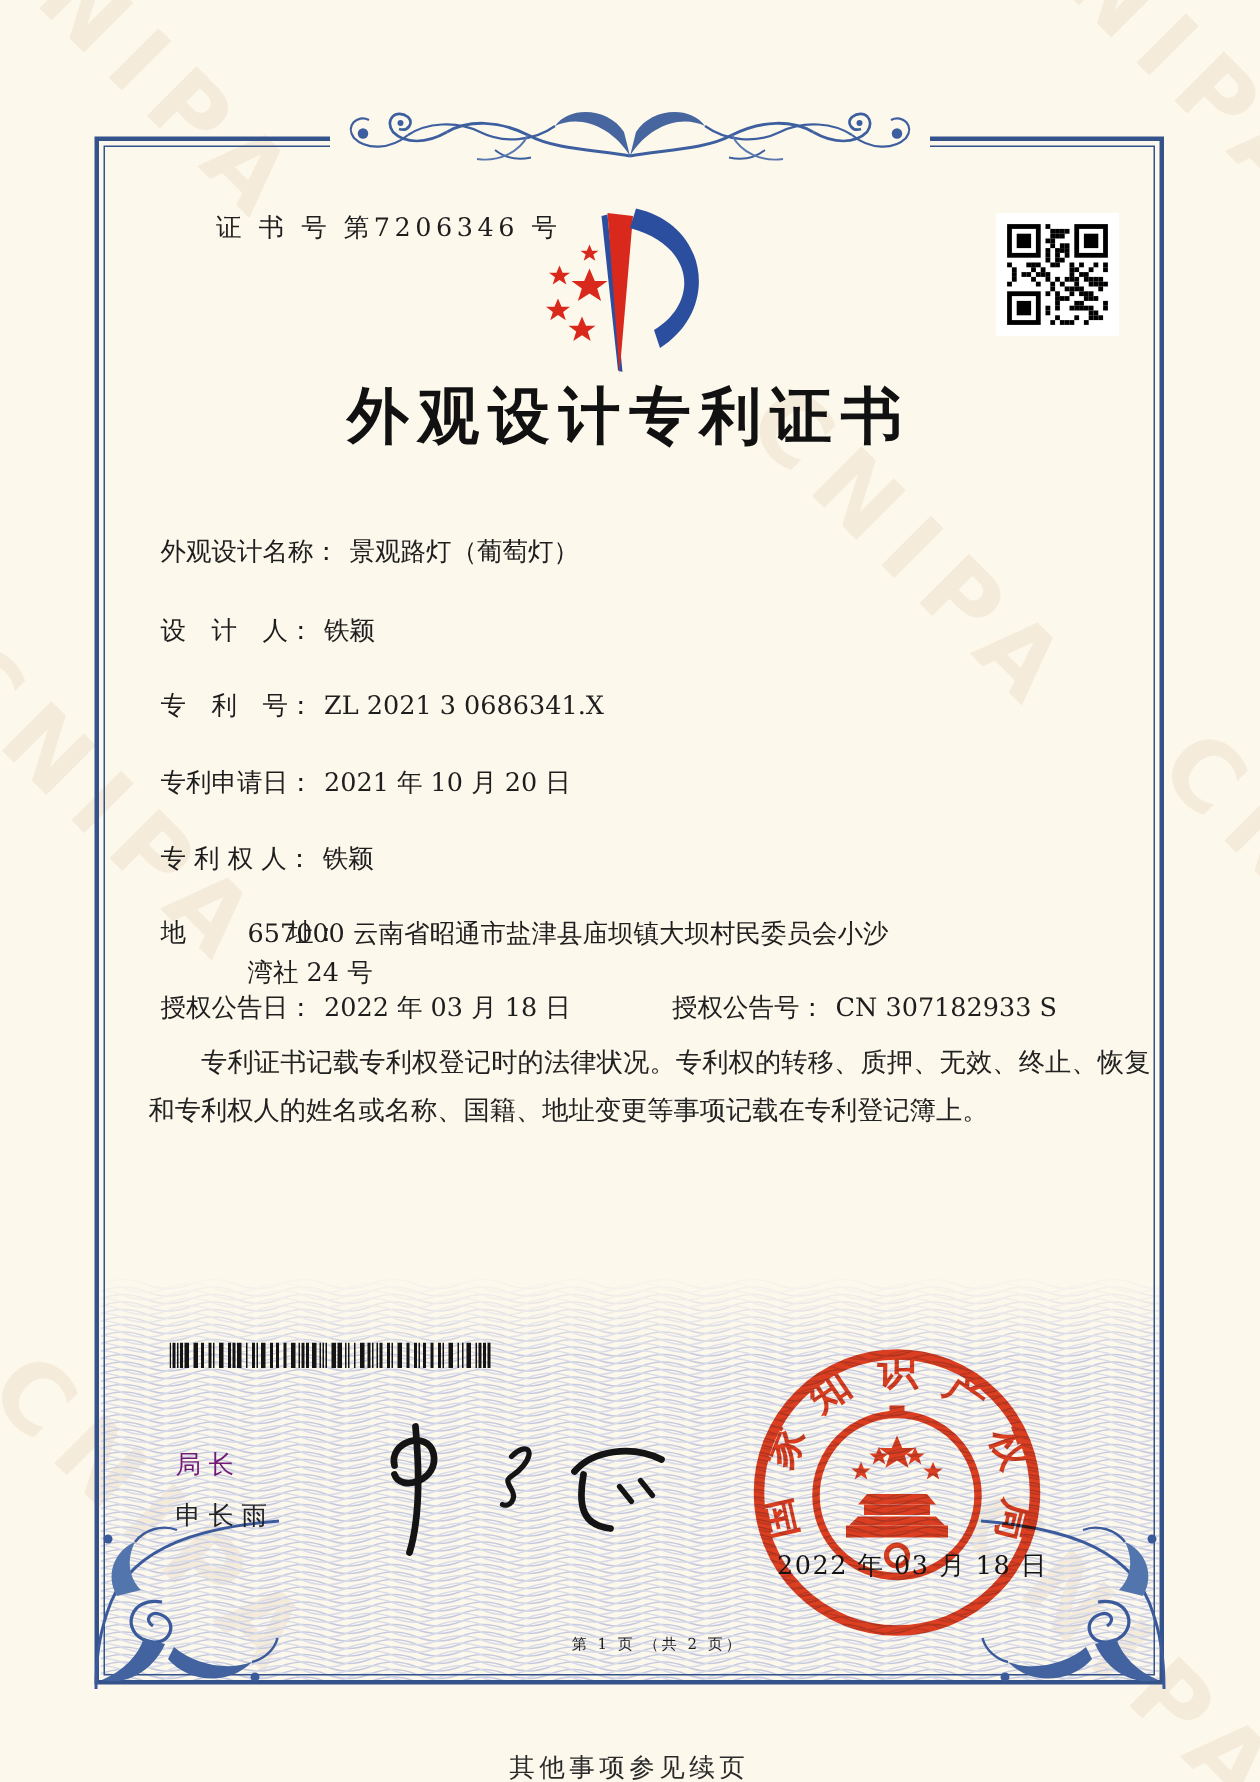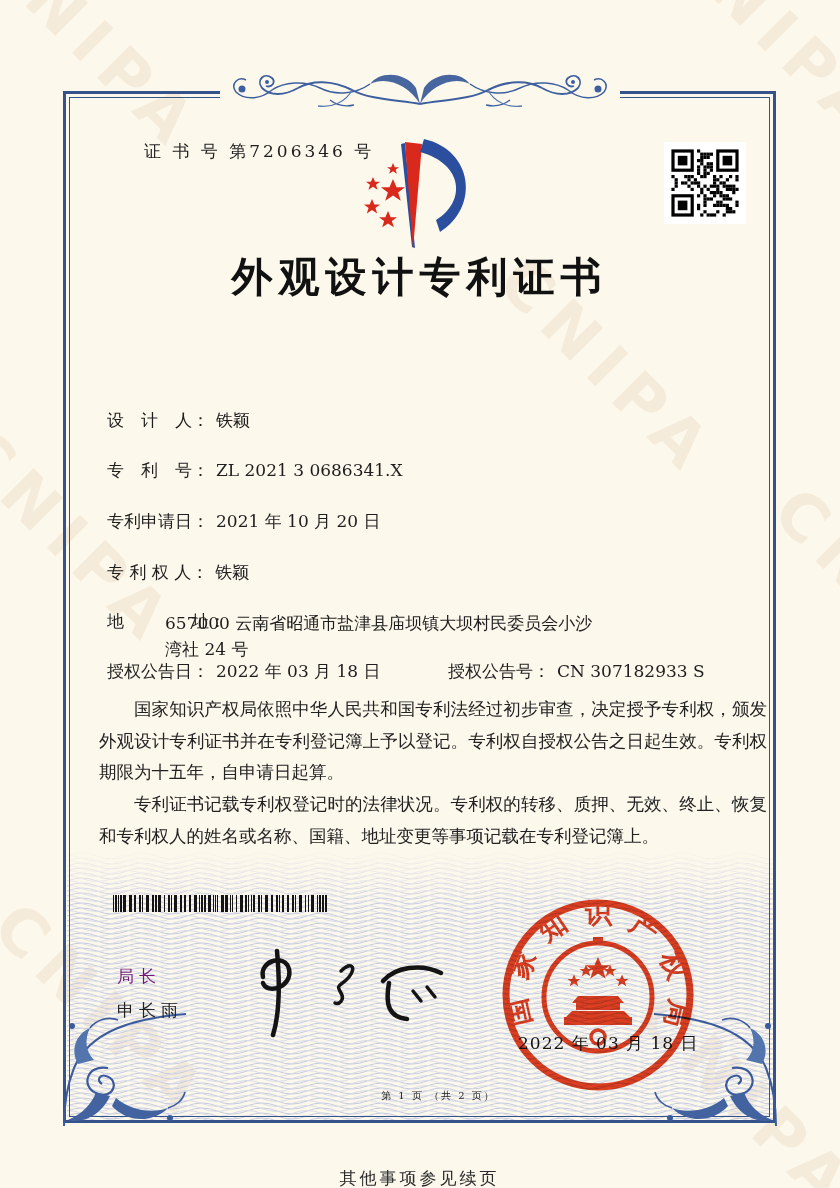--- a/index.html
+++ b/index.html
@@ -359,20 +359,23 @@
         <rect x="55.4" y="10.600000000000001" width="16" height="16" fill="#fff"></rect>
         <rect x="58.6" y="13.8" width="9.600000000000001" height="9.600000000000001" fill="#000"></rect>
         <rect x="7.4" y="52.2" width="22.400000000000002" height="22.400000000000002" fill="#000"></rect>
         <rect x="10.600000000000001" y="55.4" width="16" height="16" fill="#fff"></rect>
         <rect x="13.8" y="58.6" width="9.600000000000001" height="9.600000000000001" fill="#000"></rect>
       </svg>
   </div>
 
   <h1 class="title">外观设计专利证书</h1>
 
+  <div class="row" style="top:356px">
+    <span class="flabel">外观设计名称：</span><span class="fval">景观路灯（葡萄灯）</span>
+  </div>
   <div class="row" style="top:409px">
     <span class="flabel">设　计　人：</span><span class="fval">铁颖</span>
   </div>
   <div class="row" style="top:459px">
     <span class="flabel">专　利　号：</span><span class="fval">ZL 2021 3 0686341.X</span>
   </div>
   <div class="row" style="top:510px">
     <span class="flabel">专利申请日：</span><span class="fval">2021 年 10 月 20 日</span>
   </div>
   <div class="row" style="top:561px">
@@ -386,21 +389,20 @@
     </div>
   </div>
   <div class="row" style="top:660px">
     <span class="flabel">授权公告日：</span><span class="fval">2022 年 03 月 18 日</span>
     <span class="grant2">
       <span class="flabel">授权公告号：</span><span class="fval">CN 307182933 S</span>
     </span>
   </div>
 
   <div class="paras">
-    <p>国家知识产权局依照中华人民共和国专利法经过初步审查，决定授予专利权，颁发外观设计专利证书并在专利登记簿上予以登记。专利权自授权公告之日起生效。专利权期限为十五年，自申请日起算。</p>
     <p>专利证书记载专利权登记时的法律状况。专利权的转移、质押、无效、终止、恢复和专利权人的姓名或名称、国籍、地址变更等事项记载在专利登记簿上。</p>
   </div>
 
   <div class="barcode">
     <svg id="bcsvg" width="218" height="17">
         <rect x="0" y="0" width="1" height="17" fill="#141414"></rect>
         <rect x="2" y="0" width="2" height="17" fill="#141414"></rect>
         <rect x="5" y="0" width="1" height="17" fill="#141414"></rect>
         <rect x="7" y="0" width="2" height="17" fill="#141414"></rect>
         <rect x="10" y="0" width="3" height="17" fill="#141414"></rect>

